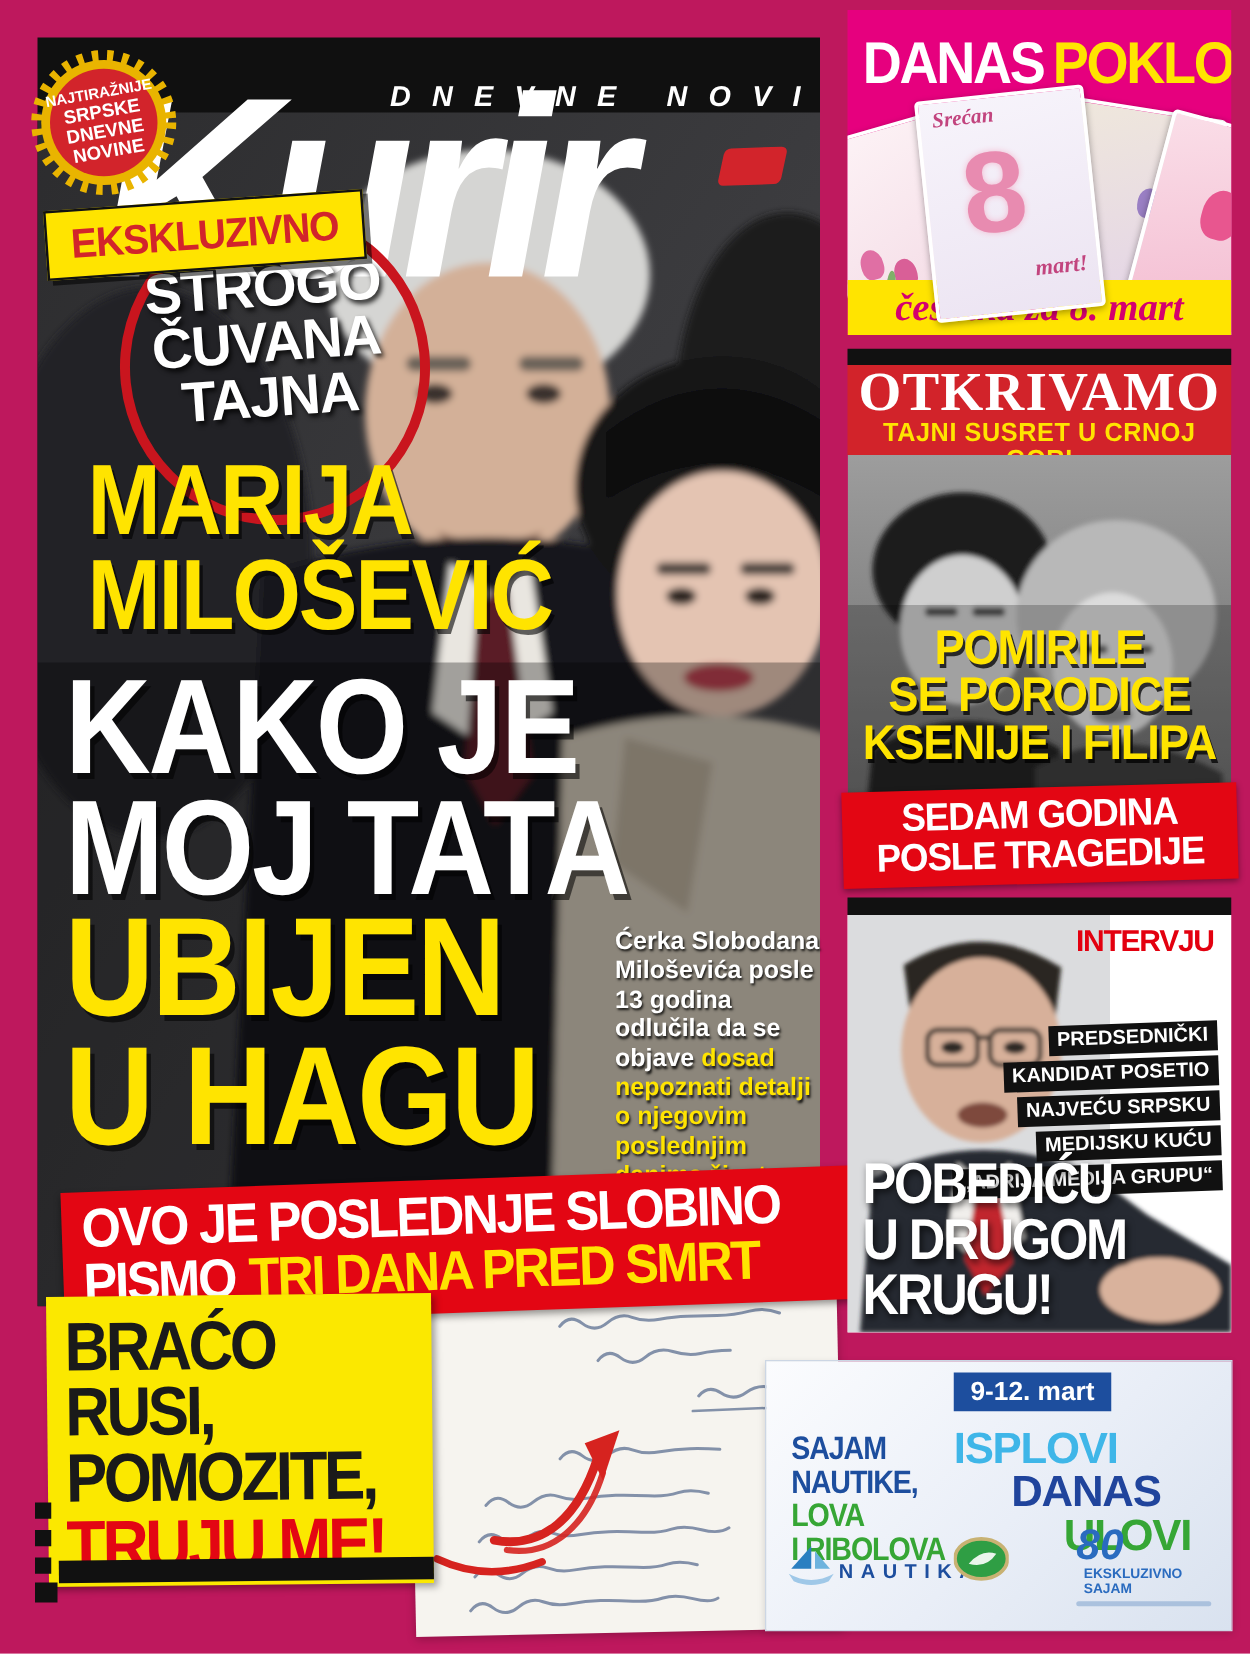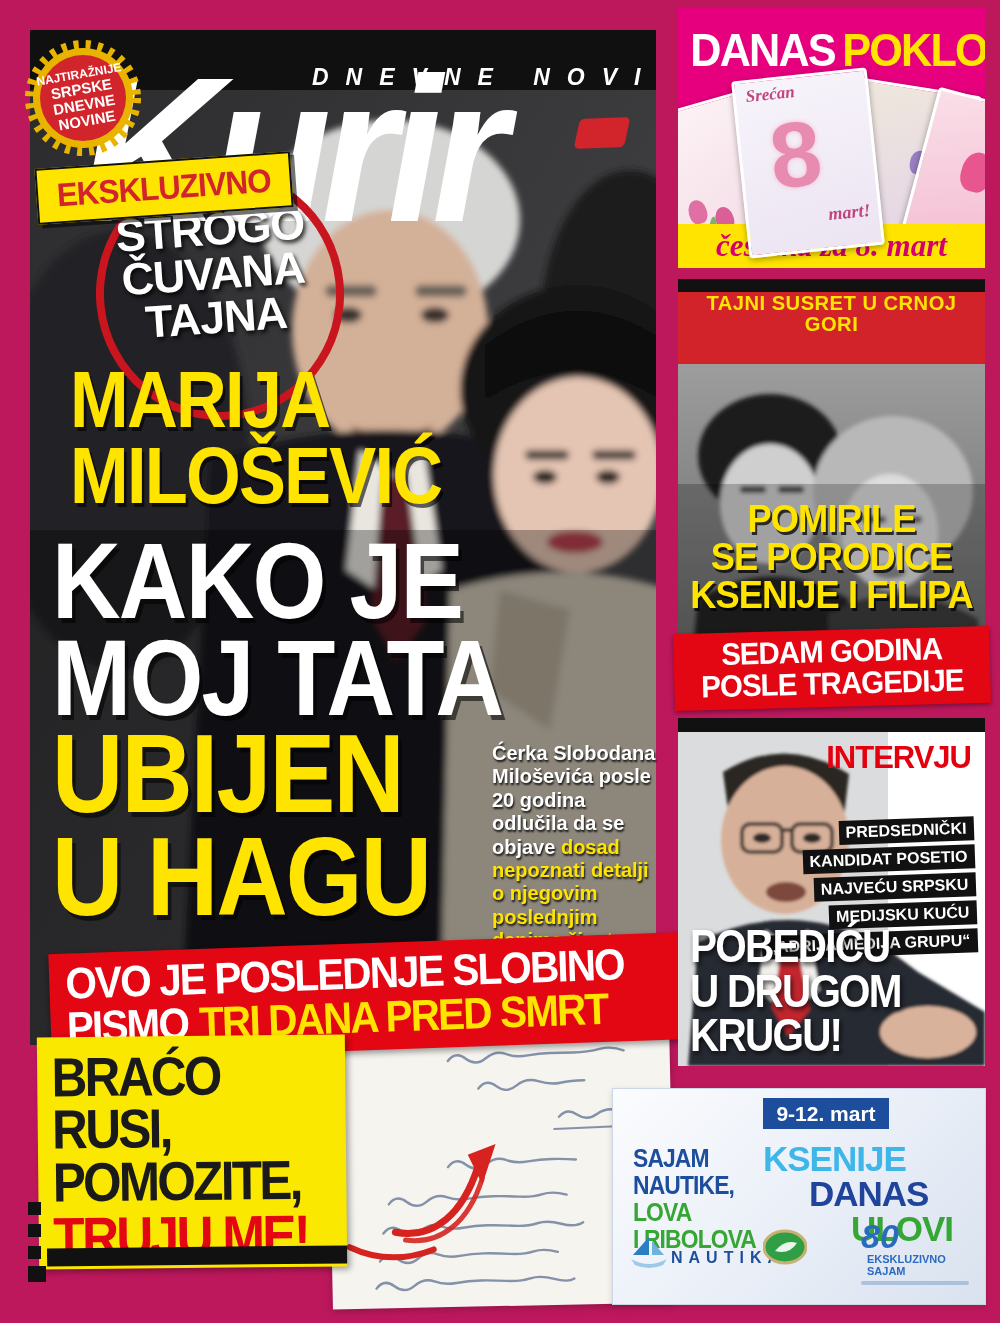--- a/index.html
+++ b/index.html
@@ -87,21 +87,21 @@
   .reveal-headline{left:678px;top:500px;width:307px;text-align:center;color:#ffe400;
                    font-weight:900;font-size:39px;letter-spacing:-1px;line-height:.97;
                    text-shadow:2px 3px 0 rgba(0,0,0,.75);transform:scaleX(.93);transform-origin:center top;}
   .tragedy{left:674px;top:630px;width:316px;background:#e30613;transform:rotate(-1.5deg);
            text-align:center;padding:6px 0 8px 0;box-shadow:0 2px 5px rgba(0,0,0,.4);}
   .tragedy div{color:#fff;font-weight:900;font-size:31px;letter-spacing:-1px;line-height:1.02;transform:scaleX(.95);transform-origin:center top;}
 
   .int-topbar{left:678px;top:718px;width:307px;height:14px;background:#111;}
   .interview{left:678px;top:732px;width:307px;height:334px;background:#fff;overflow:hidden;}
   .int-kicker{right:14px;top:10px;text-align:right;position:absolute;}
-  .int-kicker .r{color:#e3000f;font-weight:900;font-size:31px;letter-spacing:-1px;line-height:1;}
+  .int-kicker .r{color:#e3000f;font-weight:900;font-size:24px;letter-spacing:-1px;line-height:1;}
   .int-kicker .n{color:#111;font-weight:900;font-size:30px;letter-spacing:-1px;line-height:1.05;}
   .int-labels{right:10px;top:88px;position:absolute;display:flex;flex-direction:column;
               align-items:flex-end;gap:4px;transform:rotate(-2deg);}
   .int-labels div{background:#111;color:#fff;font-weight:700;font-size:16px;
                   padding:3px 7px;white-space:nowrap;}
   .int-headline{left:12px;top:192px;position:absolute;color:#fff;font-weight:900;font-size:46px;
                 letter-spacing:-2px;line-height:.97;text-shadow:2px 3px 6px rgba(0,0,0,.65);}
 
   .ad{left:612px;top:1088px;width:372px;height:215px;border:1px solid #ccd6e4;
       background:linear-gradient(135deg,#fbfcfe 0%,#e9eef7 55%,#d9e2ef 100%);
@@ -204,21 +204,21 @@
   </div>
   <div class="abs h-white hl condL">
     <div>KAKO JE</div>
     <div>MOJ TATA</div>
   </div>
   <div class="abs h-yellow hl condL">
     <div>UBIJEN</div>
     <div>U HAGU</div>
   </div>
   <div class="abs deck">
-    <span>Ćerka Slobodana Miloševića posle 20 godina odlučila da se objave </span><span class="y">dosad nepoznati detalji o njegovim poslednjim danima života</span>
+    <span>Ćerka Slobodana Miloševića posle 13 godina odlučila da se objave </span><span class="y">dosad nepoznati detalji o njegovim poslednjim danima života</span>
   </div>
 
   <div class="abs letter">
     <svg width="342" height="280" viewBox="0 0 342 280">
       <g fill="none" stroke="#6f7f9d" stroke-width="2.4" opacity=".85" stroke-linecap="round">
         <path d="M120,34 q8,-10 18,-2 t20,0 t20,-4 t22,2 t22,-2 t24,0 t26,-3 t24,2"></path>
         <path d="M150,62 q8,-10 18,-2 t20,0 t22,-4 t22,2 t24,-2"></path>
         <path d="M230,92 q8,-9 18,-2 t20,0 t22,-3 t24,2"></path>
         <path d="M225,104 l96,-2" stroke-width="2"></path>
         <path d="M118,140 q8,-10 18,-2 t20,0 t20,-4 t22,2 t24,-2 t24,1"></path>
@@ -279,20 +279,21 @@
       <span class="eight">8</span>
       <span class="script" style="right:8px;bottom:22px;font-size:18px;">mart!</span>
     </div>
     <div class="gift-strip abs">
       <span>čestitka za 8. mart</span>
     </div>
   </div>
 
   <div class="abs reveal-topbar"></div>
   <div class="abs reveal">
+    <div class="t">OTKRIVAMO</div>
     <div class="s">TAJNI SUSRET U CRNOJ GORI</div>
   </div>
 
   <div class="abs bw-photo">
     <svg width="307" height="336" viewBox="0 0 307 336">
       <defs>
           <filter id="b2">
             <feGaussianBlur stdDeviation="2"></feGaussianBlur>
           </filter>
       <linearGradient id="bw" x1="0" y1="0" x2="0" y2="1">
@@ -371,21 +372,21 @@
   <div class="abs ad">
     <div class="ad-bar">
       <span>9-12. mart</span>
     </div>
     <div class="ad-left condL">
       <div class="b">SAJAM</div>
       <div class="b">NAUTIKE,</div>
       <div class="g">LOVA</div>
       <div class="g">I RIBOLOVA</div>
     </div>
-    <div class="ad-right isplovi">KSENIJE</div>
+    <div class="ad-right isplovi">ISPLOVI</div>
     <div class="ad-right zabaci">DANAS</div>
     <div class="ad-right ulovi">ULOVI</div>
 
     <svg width="40" height="34" viewBox="0 0 40 34" style="position:absolute;left:16px;top:146px;">
       <path d="M20,2 L20,20 L4,20 Z" fill="#2a7fc1"></path>
       <path d="M23,6 L23,20 L35,20 Z" fill="#6db3de"></path>
       <path d="M2,24 q18,10 36,0 l-4,6 q-14,6 -28,0 Z" fill="#9fc8e8"></path>
     </svg>
     <div class="nautika-word">NAUTIKA</div>
 

